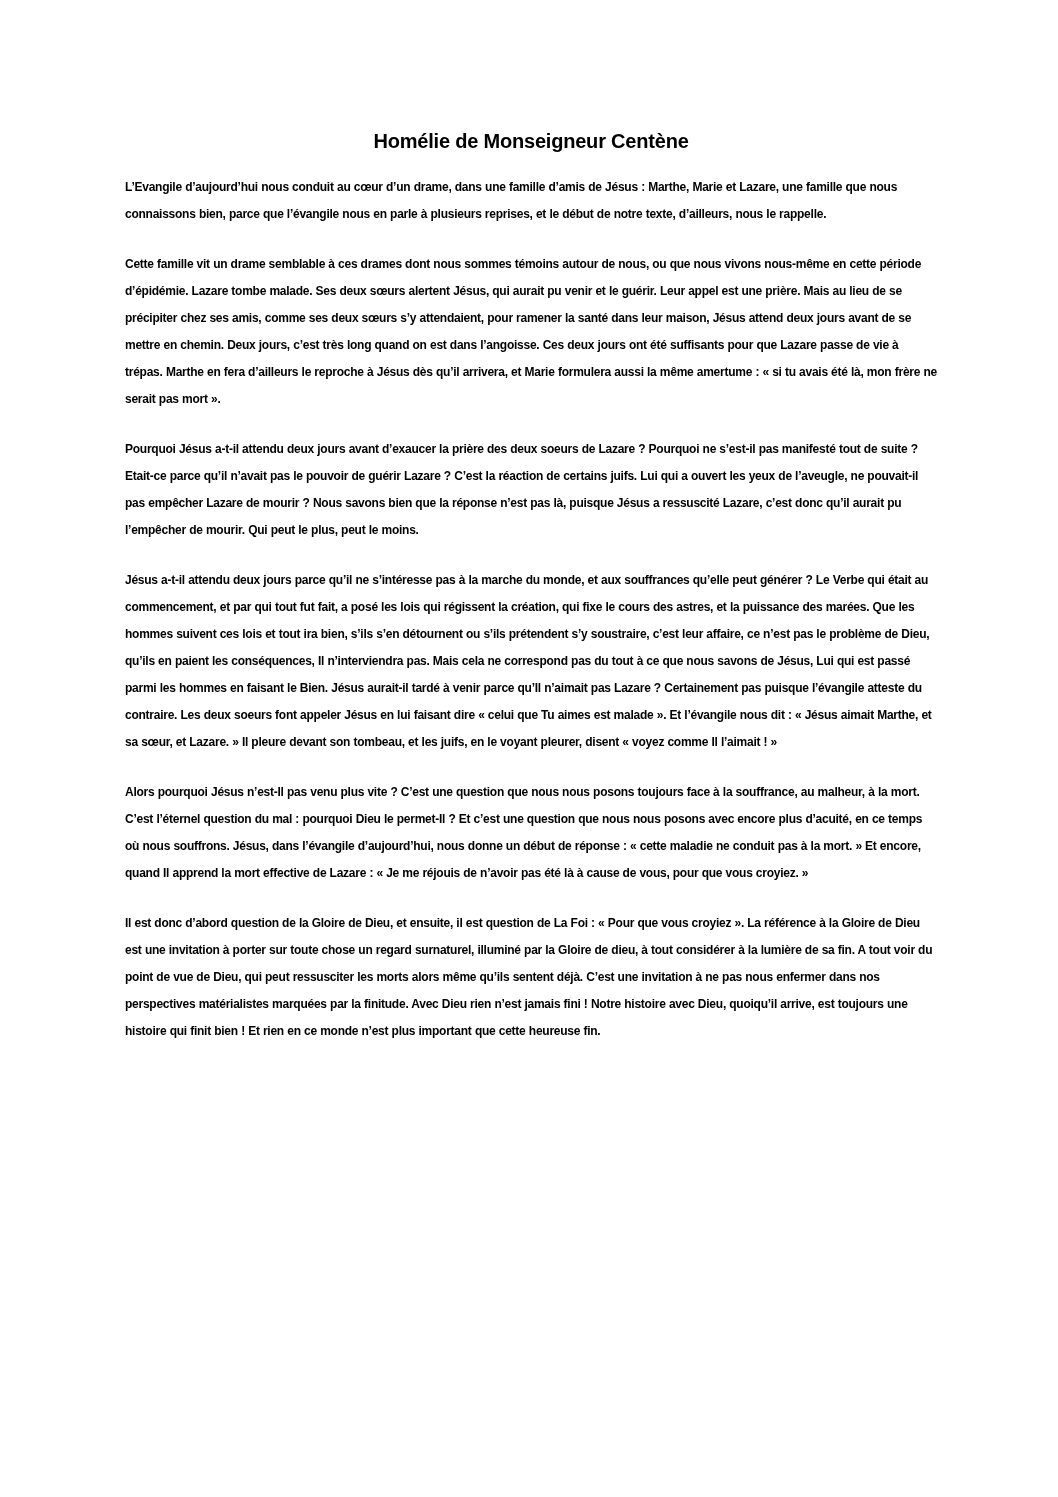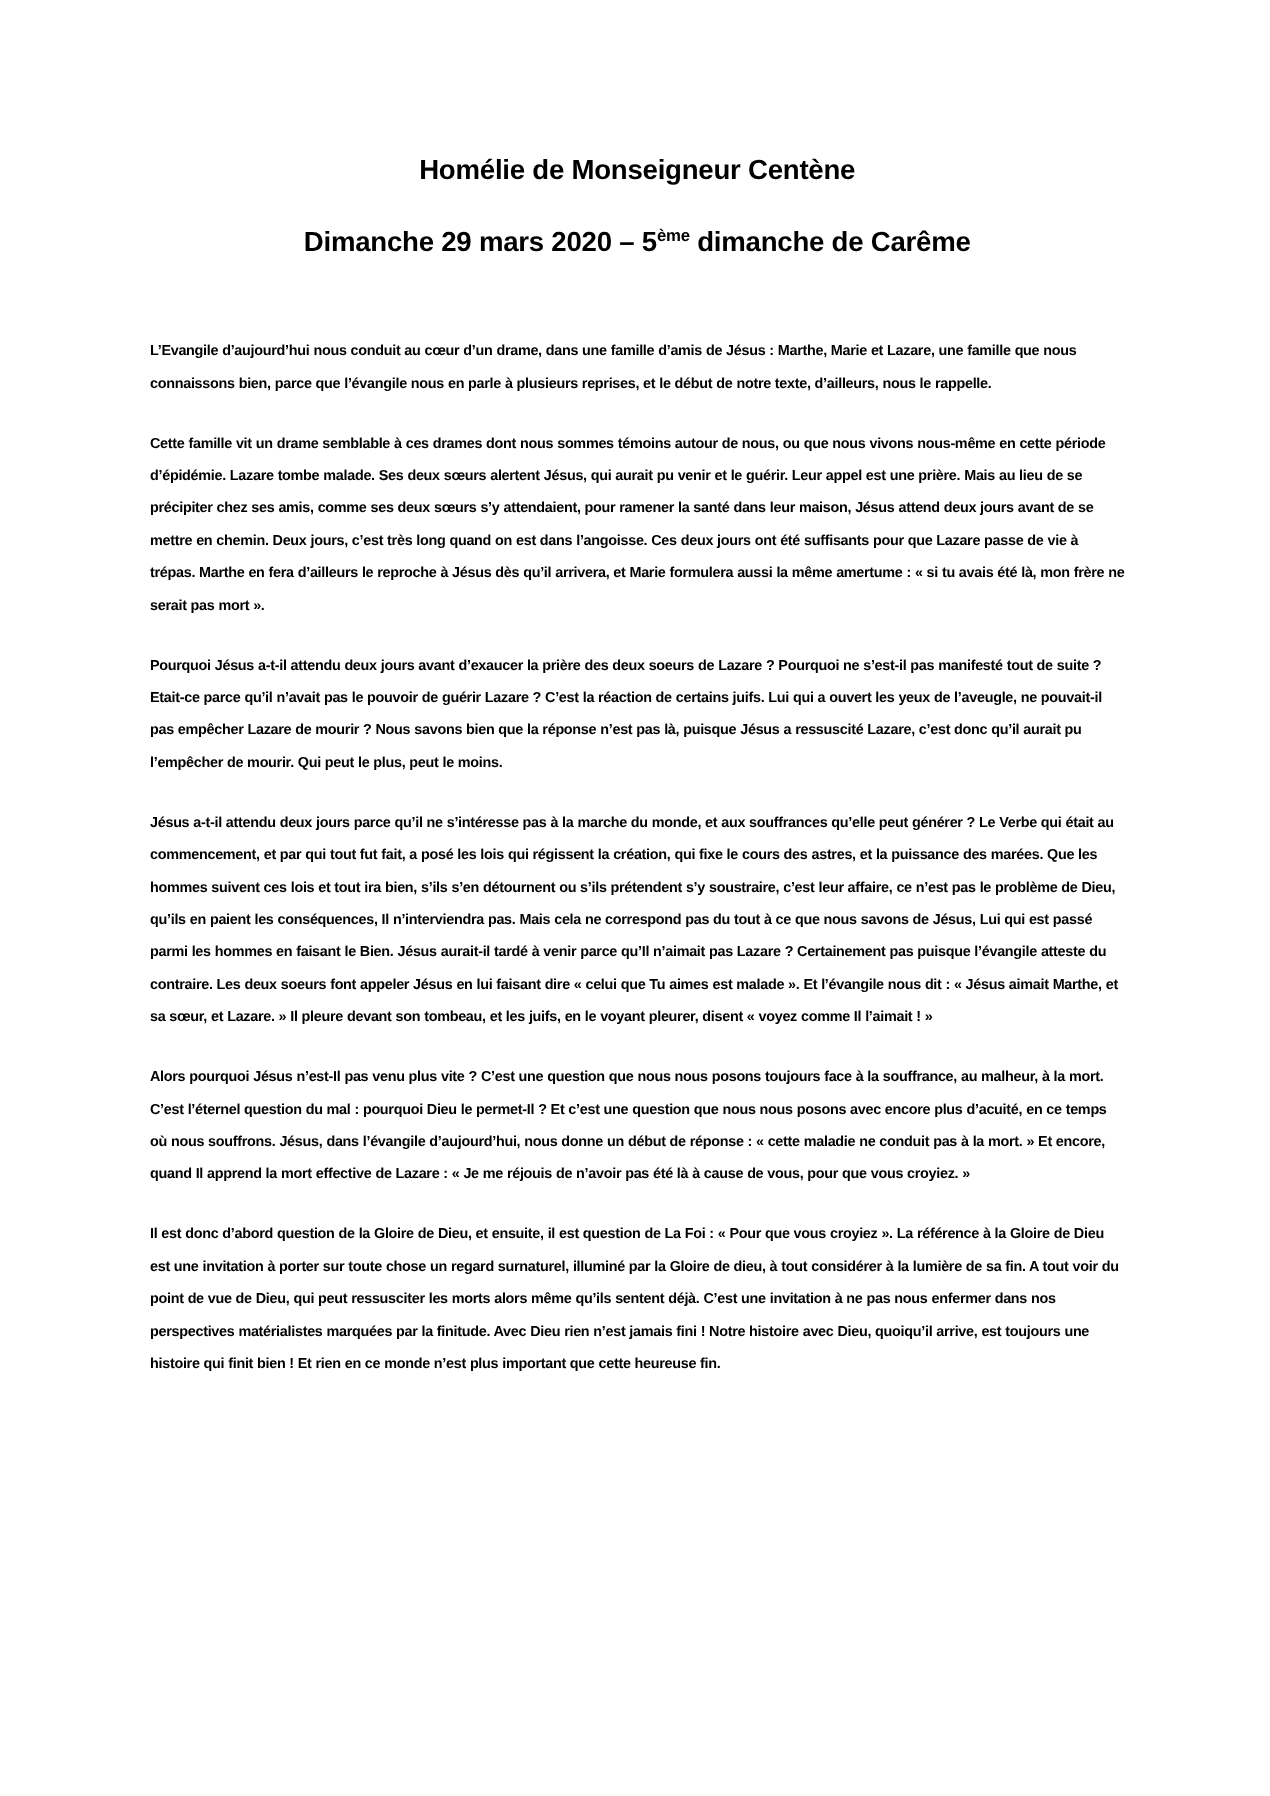--- a/index.html
+++ b/index.html
@@ -13,22 +13,22 @@
     height: 1497px;
     margin: 0 auto;
     background: #ffffff;
     box-sizing: border-box;
     padding: 128px 121px 40px 125px;
     font-family: "Liberation Sans", sans-serif;
     color: #000000;
     overflow: hidden;
   }
   .doc-title {
-    margin: 0 0 34px 0;
-    font-size: 23px;
+    margin: 0 0 20px 0;
+    font-size: 20px;
     font-weight: 700;
     line-height: 26px;
     text-align: center;
     letter-spacing: -0.2px;
   }
   .doc-subtitle {
     margin: 0 0 62px 0;
     font-size: 23px;
     font-weight: 700;
     line-height: 26px;
@@ -50,21 +50,20 @@
     text-align: left;
     word-spacing: 0.2px;
   }
 </style>
 </head>
 <body>
 
 <div class="page">
   <h1 class="doc-title">Homélie de Monseigneur Centène</h1>
 
-  <h2 class="doc-subtitle"><span>Dimanche 29 mars 2020 – 5</span><span class="sup">ème</span><span> dimanche de Carême</span></h2>
 
   <div class="doc-body" id="doc-body">
       <p>L’Evangile d’aujourd’hui nous conduit au cœur d’un drame, dans une famille d’amis de Jésus : Marthe, Marie et Lazare, une famille que nous connaissons bien, parce que l’évangile nous en parle à plusieurs reprises, et le début de notre texte, d’ailleurs, nous le rappelle.</p>
       <p>Cette famille vit un drame semblable à ces drames dont nous sommes témoins autour de nous, ou que nous vivons nous-même en cette période d’épidémie. Lazare tombe malade. Ses deux sœurs alertent Jésus, qui aurait pu venir et le guérir. Leur appel est une prière. Mais au lieu de se précipiter chez ses amis, comme ses deux sœurs s’y attendaient, pour ramener la santé dans leur maison, Jésus attend deux jours avant de se mettre en chemin. Deux jours, c’est très long quand on est dans l’angoisse. Ces deux jours ont été suffisants pour que Lazare passe de vie à trépas. Marthe en fera d’ailleurs le reproche à Jésus dès qu’il arrivera, et Marie formulera aussi la même amertume : « si tu avais été là, mon frère ne serait pas mort ».</p>
       <p>Pourquoi Jésus a-t-il attendu deux jours avant d’exaucer la prière des deux soeurs de Lazare ? Pourquoi ne s’est-il pas manifesté tout de suite ? Etait-ce parce qu’il n’avait pas le pouvoir de guérir Lazare ? C’est la réaction de certains juifs. Lui qui a ouvert les yeux de l’aveugle, ne pouvait-il pas empêcher Lazare de mourir ? Nous savons bien que la réponse n’est pas là, puisque Jésus a ressuscité Lazare, c’est donc qu’il aurait pu l’empêcher de mourir. Qui peut le plus, peut le moins.</p>
       <p>Jésus a-t-il attendu deux jours parce qu’il ne s’intéresse pas à la marche du monde, et aux souffrances qu’elle peut générer ? Le Verbe qui était au commencement, et par qui tout fut fait, a posé les lois qui régissent la création, qui fixe le cours des astres, et la puissance des marées. Que les hommes suivent ces lois et tout ira bien, s’ils s’en détournent ou s’ils prétendent s’y soustraire, c’est leur affaire, ce n’est pas le problème de Dieu, qu’ils en paient les conséquences, Il n’interviendra pas. Mais cela ne correspond pas du tout à ce que nous savons de Jésus, Lui qui est passé parmi les hommes en faisant le Bien. Jésus aurait-il tardé à venir parce qu’Il n’aimait pas Lazare ? Certainement pas puisque l’évangile atteste du contraire. Les deux soeurs font appeler Jésus en lui faisant dire « celui que Tu aimes est malade ». Et l’évangile nous dit : « Jésus aimait Marthe, et sa sœur, et Lazare. » Il pleure devant son tombeau, et les juifs, en le voyant pleurer, disent « voyez comme Il l’aimait ! »</p>
       <p>Alors pourquoi Jésus n’est-Il pas venu plus vite ? C’est une question que nous nous posons toujours face à la souffrance, au malheur, à la mort. C’est l’éternel question du mal : pourquoi Dieu le permet-Il ? Et c’est une question que nous nous posons avec encore plus d’acuité, en ce temps où nous souffrons. Jésus, dans l’évangile d’aujourd’hui, nous donne un début de réponse : « cette maladie ne conduit pas à la mort. » Et encore, quand Il apprend la mort effective de Lazare : « Je me réjouis de n’avoir pas été là à cause de vous, pour que vous croyiez. »</p>
       <p>Il est donc d’abord question de la Gloire de Dieu, et ensuite, il est question de La Foi : « Pour que vous croyiez ». La référence à la Gloire de Dieu est une invitation à porter sur toute chose un regard surnaturel, illuminé par la Gloire de dieu, à tout considérer à la lumière de sa fin. A tout voir du point de vue de Dieu, qui peut ressusciter les morts alors même qu’ils sentent déjà. C’est une invitation à ne pas nous enfermer dans nos perspectives matérialistes marquées par la finitude. Avec Dieu rien n’est jamais fini ! Notre histoire avec Dieu, quoiqu’il arrive, est toujours une histoire qui finit bien ! Et rien en ce monde n’est plus important que cette heureuse fin.</p>
     </div>
 </div>

